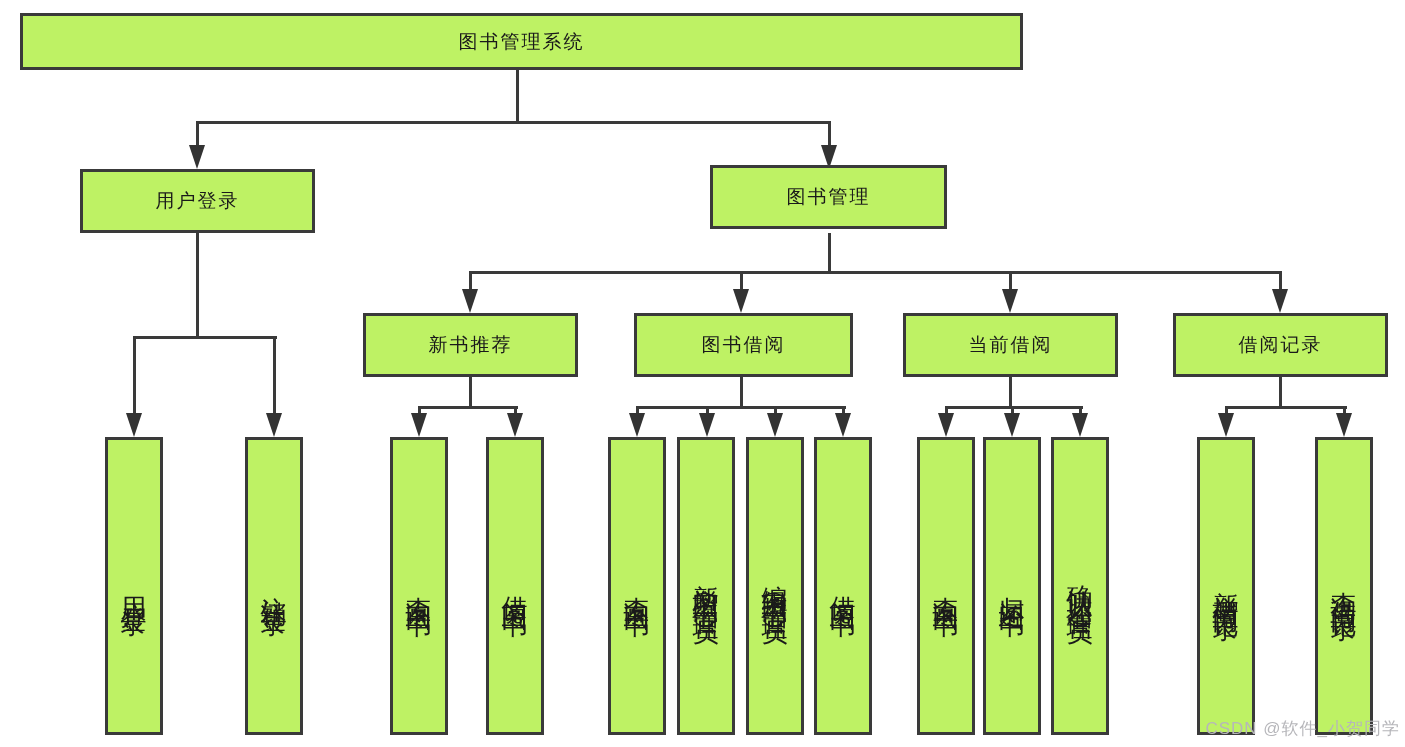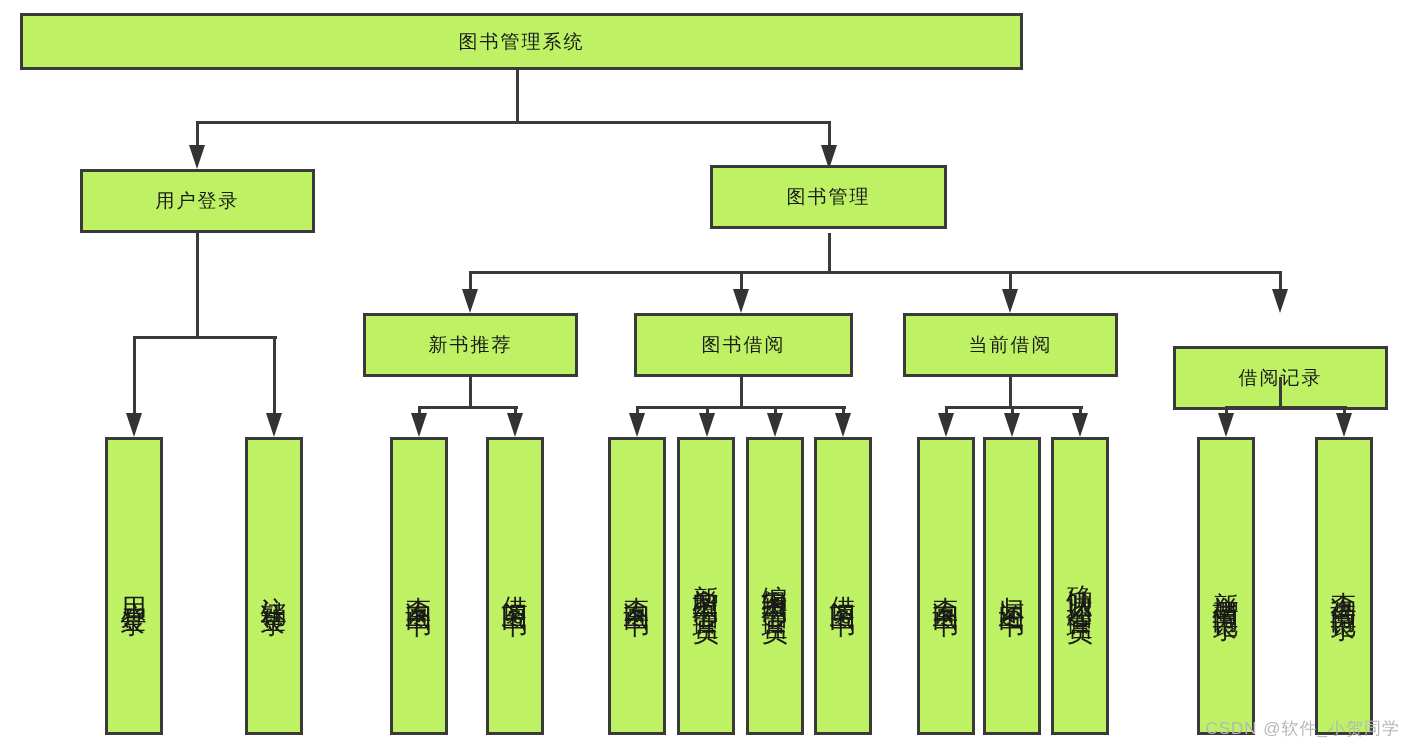--- a/index.html
+++ b/index.html
@@ -108,21 +108,21 @@
 
   <div class="box hbox" style="left:363px; top:313px; width:215px; height:64px;">
     <span>新书推荐</span>
   </div>
   <div class="box hbox" style="left:634px; top:313px; width:219px; height:64px;">
     <span>图书借阅</span>
   </div>
   <div class="box hbox" style="left:903px; top:313px; width:215px; height:64px;">
     <span>当前借阅</span>
   </div>
-  <div class="box hbox" style="left:1173px; top:313px; width:215px; height:64px;margin-top:33px;">
+  <div class="box hbox" style="left:1173px; top:313px; width:215px; height:64px;">
     <span>借阅记录</span>
   </div>
 
   <div class="line vline" style="left:469px; top:377px; height:32px;"></div>
   <div class="line hline" style="left:418px; top:406px; width:100px;"></div>
   <div class="line vline" style="left:418px; top:406px; height:14px;"></div>
   <div class="line vline" style="left:514px; top:406px; height:14px;"></div>
   <div class="arrow" style="left:411px; top:413px;"></div>
   <div class="arrow" style="left:507px; top:413px;"></div>
 

